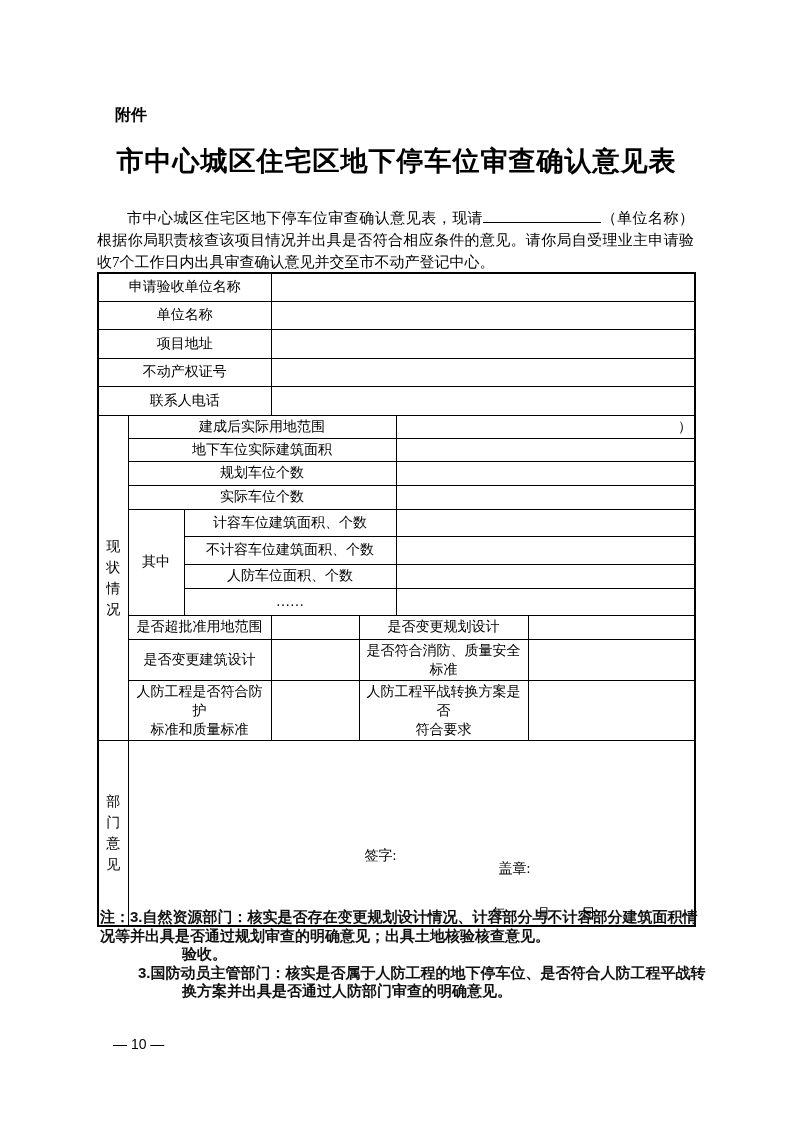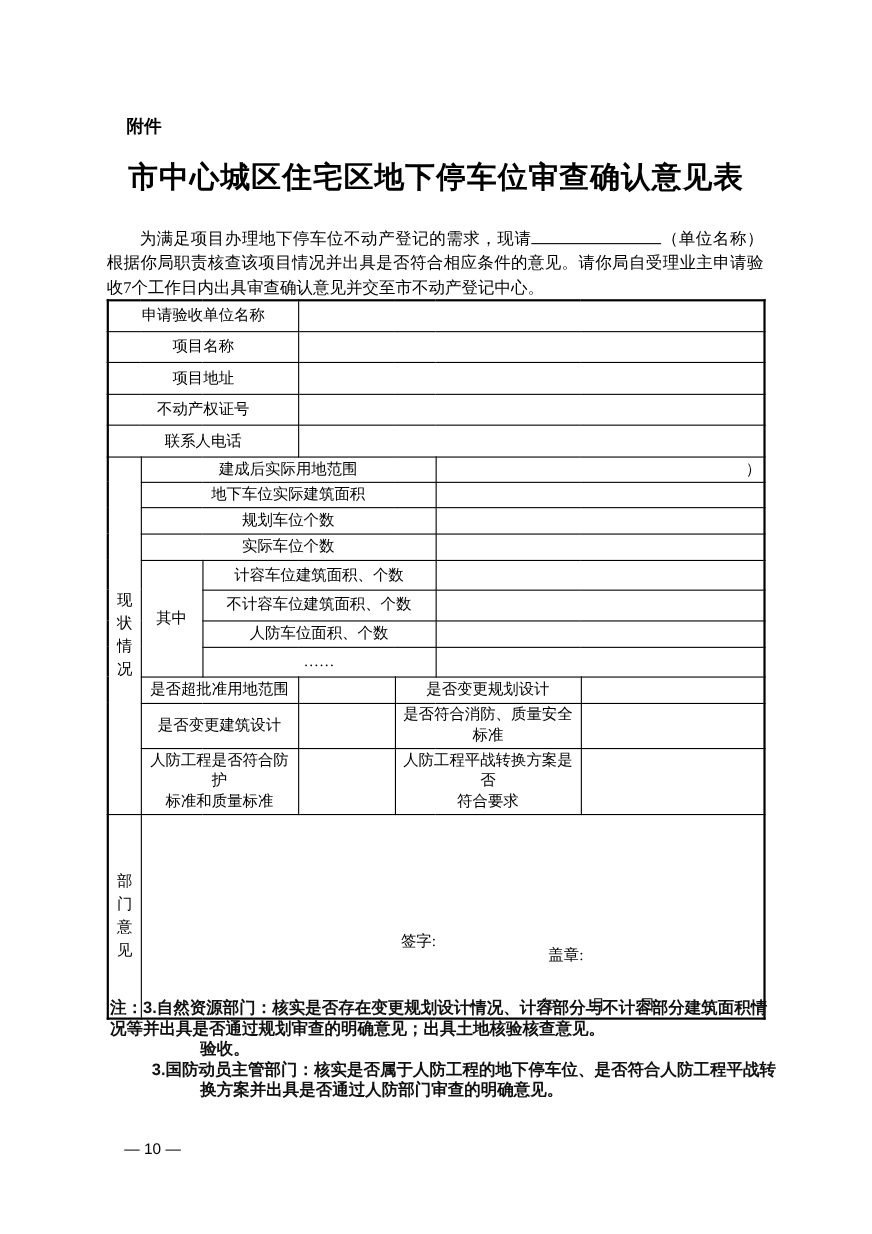--- a/index.html
+++ b/index.html
@@ -89,40 +89,40 @@
     font-family:"Liberation Sans", sans-serif;
   }
 </style>
 </head>
 <body>
 
 <div class="attachment">附件</div>
 
 <h1 class="doc-title">市中心城区住宅区地下停车位审查确认意见表</h1>
 
-<p class="intro"><span>为满足项目办理地下停车位不动产登记的需求，现请</span><span class="blank-line"></span><span>（单位名称）</span><span>根据你局职责核查该项目情况并出具是否符合相应条件的意见。请你局自受理业主申请验收7个工作日内出具审查确认意见并交至市不动产登记中心。</span></p>
+<p class="intro"><span>市中心城区住宅区地下停车位审查确认意见表，现请</span><span class="blank-line"></span><span>（单位名称）</span><span>根据你局职责核查该项目情况并出具是否符合相应条件的意见。请你局自受理业主申请验收7个工作日内出具审查确认意见并交至市不动产登记中心。</span></p>
 
 <table class="form-table">
   <colgroup>
     <col style="width:30px">
       <col style="width:56px">
       <col style="width:87px">
     <col style="width:88px">
       <col style="width:37px">
       <col style="width:132px">
       <col style="width:167px">
   </colgroup>
 
   <tbody>
       <tr class="h28">
     <td class="lbl" colspan="3">申请验收单位名称</td>
     <td class="val" colspan="4"></td>
   </tr>
   <tr class="h28">
-    <td class="lbl" colspan="3">项目名称</td>
+    <td class="lbl" colspan="3">单位名称</td>
     <td class="val" colspan="4"></td>
   </tr>
   <tr class="h29">
     <td class="lbl" colspan="3">项目地址</td>
     <td class="val" colspan="4"></td>
   </tr>
   <tr class="h28">
     <td class="lbl" colspan="3">不动产权证号</td>
     <td class="val" colspan="4"></td>
   </tr>

